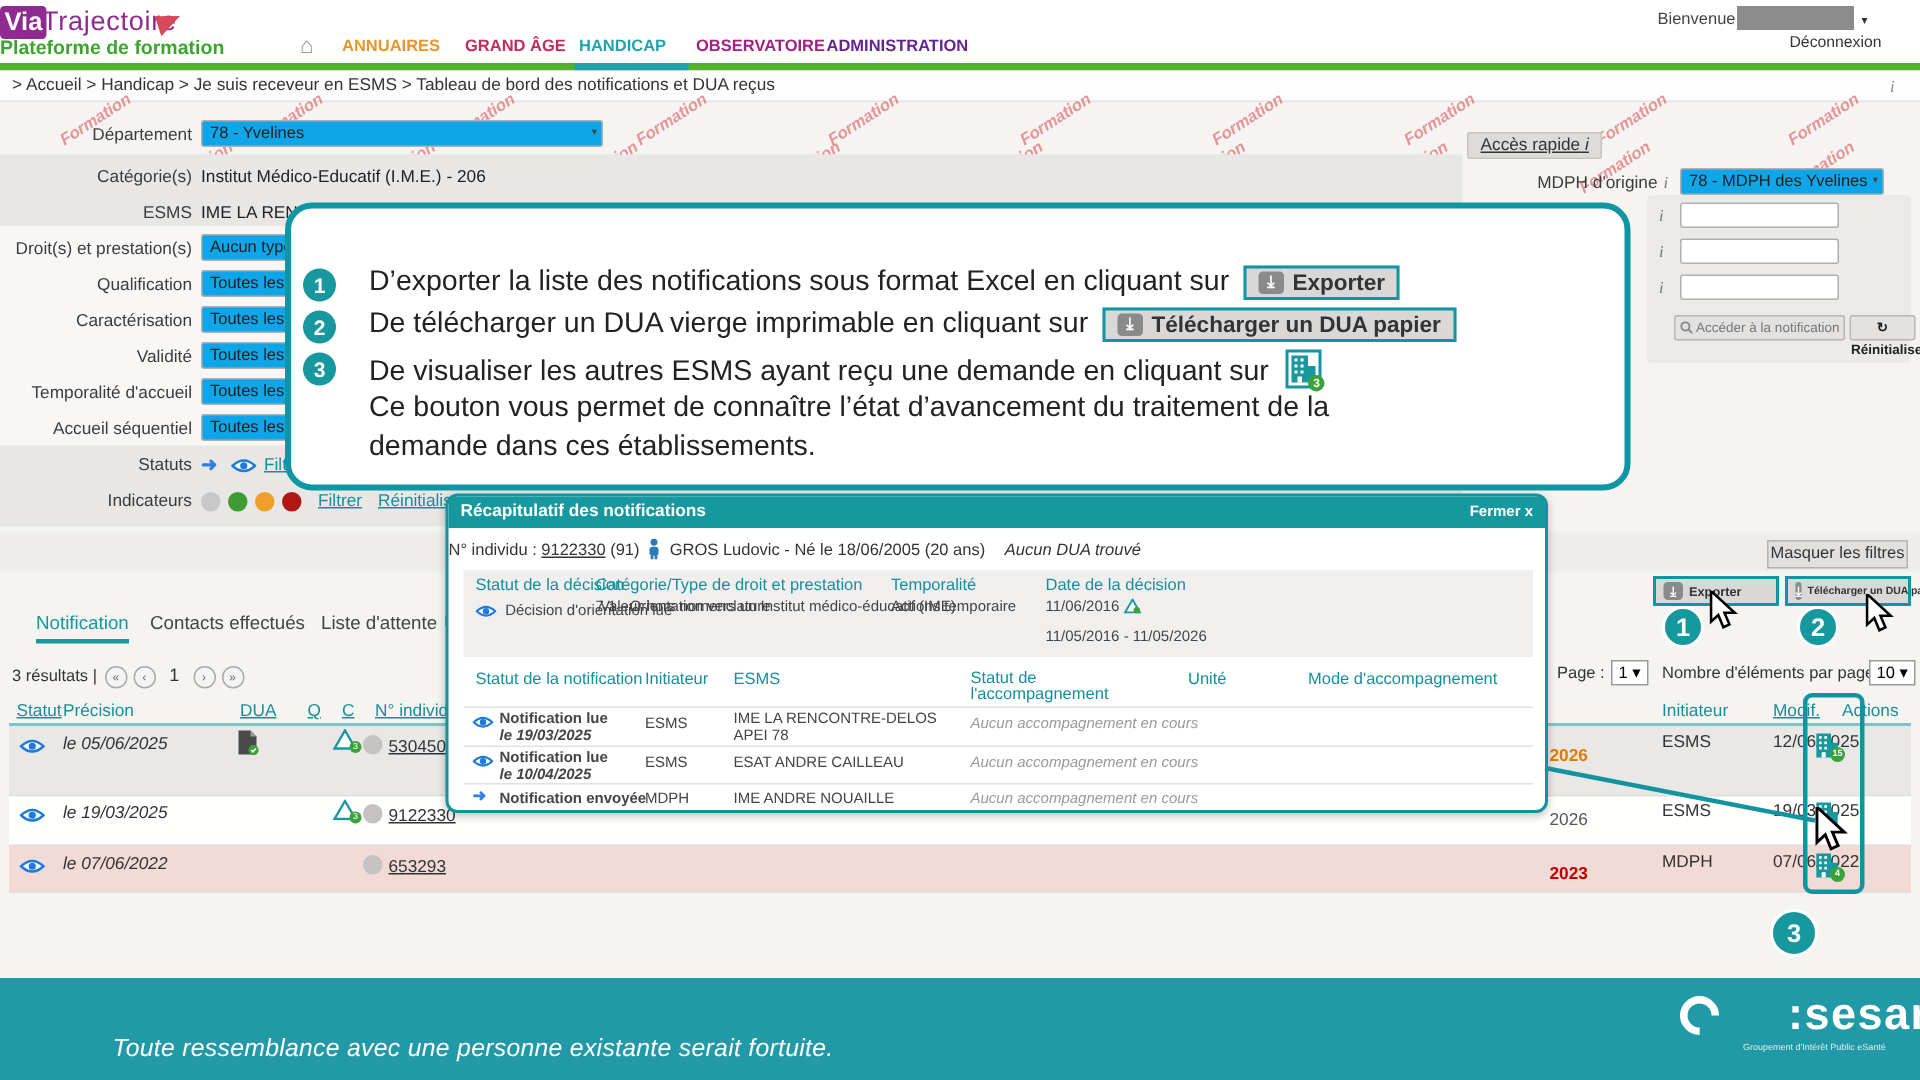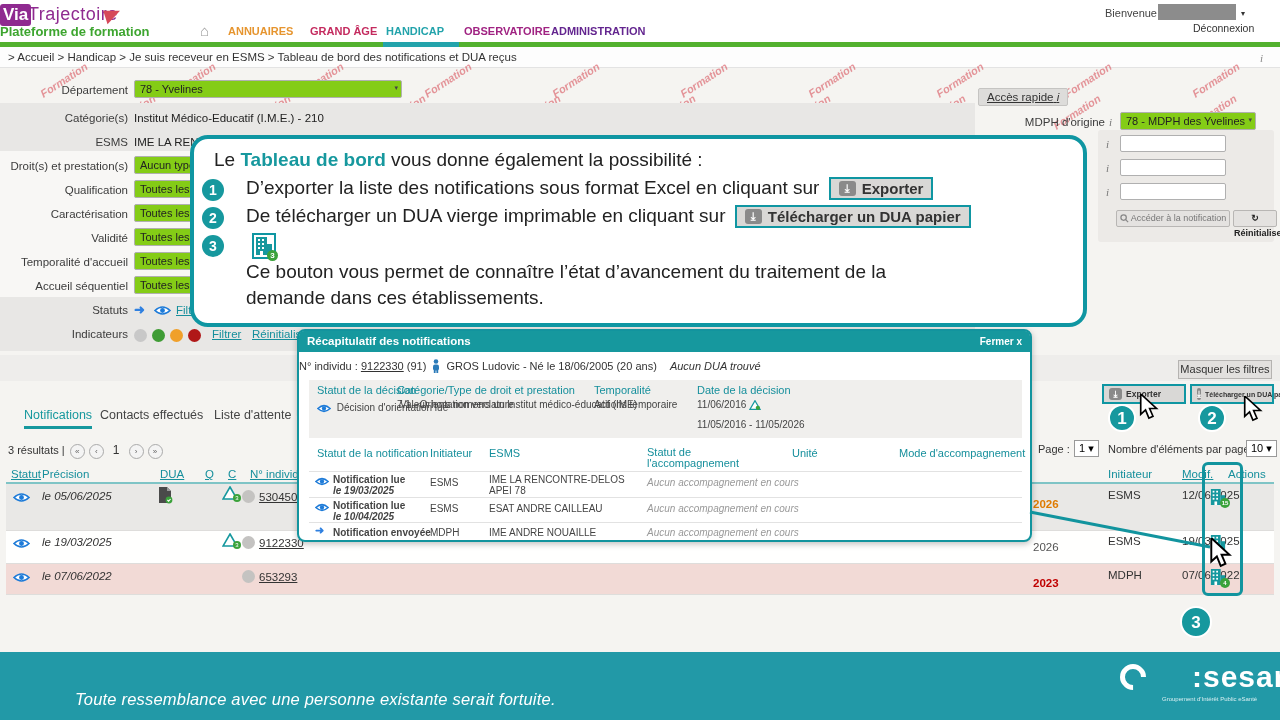--- a/index.html
+++ b/index.html
@@ -31,21 +31,21 @@
   .content { position:absolute; top:68px; left:0; width:1280px; height:584px; background:#f5f4f1; }
   .wm-row { position:absolute; left:0; width:1280px; display:flex; justify-content:space-around; pointer-events:none; }
   .wm-row span { color:rgba(213,70,80,0.55); font-size:11px; font-weight:bold; font-style:italic; transform:rotate(-33deg); white-space:nowrap; }
 
   .band-g1 { position:absolute; top:35px; left:0; width:975px; height:48px; background:#e8e7e5; }
   .band-l  { position:absolute; top:83px; left:0; width:975px; height:146px; background:#f8f7f5; }
   .band-g2 { position:absolute; top:229px; left:0; width:975px; height:54px; background:#e8e7e5; }
 
   .lbl { position:absolute; width:120px; text-align:right; font-size:11.5px; color:#3c3c3c; }
   .val { position:absolute; font-size:11.5px; color:#222; white-space:nowrap; }
-  .selbox { position:absolute; background:#84cc16; border:1px solid #b0b0b0; border-radius:2px; font-size:11px; color:#222; padding:2px 14px 2px 5px; white-space:nowrap; overflow:hidden; }
+  .selbox { position:absolute; background:#0ea5e9; border:1px solid #b0b0b0; border-radius:2px; font-size:11px; color:#222; padding:2px 14px 2px 5px; white-space:nowrap; overflow:hidden; }
   .selbox .caret { position:absolute; right:3px; top:3px; font-size:7px; color:#444; }
   .inpt { position:absolute; background:#fff; border:1px solid #b0b0b0; border-radius:2px; height:17px; width:106px; font-size:11px; padding:0 4px; }
   .i-ico { position:absolute; font-size:11px; color:#777; font-style:italic; font-family:"Liberation Serif",serif; }
   .chip { position:absolute; background:#dddcda; border:1px solid #c5c4c2; color:#333; font-size:11.5px; padding:2px 8px; border-radius:2px; }
   .rpanel { position:absolute; top:62px; left:1098px; width:176px; height:112px; background:#eceae7; border-radius:3px; }
   .btn-gray { position:absolute; background:#e4e2e0; border:1px solid #b8b6b4; border-radius:2px; font-size:9px; color:#777; text-align:center; }
   .dot { display:inline-block; width:13px; height:13px; border-radius:50%; margin-right:5px; vertical-align:middle; }
   .tlink { color:#168F9C; text-decoration:underline; font-size:11.5px; }
 
   
@@ -164,21 +164,21 @@
     </div>
 
     <div class="band-g1"></div>
     <div class="band-l"></div>
     <div class="band-g2"></div>
 
     <span class="lbl" style="top:16px;left:8px;">Département</span>
     <div class="selbox" style="top:12px;left:134px;width:268px;"><span>78 - Yvelines</span><span class="caret">▾</span></div>
 
     <span class="lbl" style="top:44px;left:8px;">Catégorie(s)</span>
-    <span class="val" style="top:44px;left:134px;">Institut Médico-Educatif (I.M.E.) - 210</span>
+    <span class="val" style="top:44px;left:134px;">Institut Médico-Educatif (I.M.E.) - 206</span>
 
     <span class="lbl" style="top:68px;left:8px;">ESMS</span>
     <span class="val" style="top:68px;left:134px;">IME LA REN</span>
 
     <span class="lbl" style="top:92px;left:8px;">Droit(s) et prestation(s)</span>
     <div class="selbox" style="top:88px;left:134px;width:120px;"><span>Aucun type</span></div>
 
     <span class="lbl" style="top:116px;left:8px;">Qualification</span>
     <div class="selbox" style="top:112px;left:134px;width:120px;"><span>Toutes les c</span></div>
 
@@ -224,21 +224,20 @@
     <div class="btn-gray" style="top:142px;left:1116px;width:114px;height:17px;line-height:15px;">
       <svg style="display:inline-block;vertical-align:-2px;" width="9" height="9" viewBox="0 0 10 10">
           <circle cx="4" cy="4" r="3" fill="none" stroke="#888" stroke-width="1.4"></circle>
           <line x1="6.3" y1="6.3" x2="9" y2="9" stroke="#888" stroke-width="1.4"></line>
         </svg>
       <span>Accéder à la notification</span>
     </div>
     <div class="btn-gray" style="top:142px;left:1233px;width:44px;height:17px;line-height:15px;color:#222;font-weight:bold;">↻ <span>Réinitialiser</span></div>
 
     <div class="callout">
-      <div class="co-line" style="top:10px;"><span>Le </span><span class="hl bold">Tableau de bord</span><span> vous donne également la possibilité :</span></div>
 
       <span class="co-num" style="top:40px;">1</span>
       <div class="co-line" style="top:38px;left:52px;">
         <span>D’exporter la liste des notifications sous format Excel en cliquant sur</span>
         <span class="co-btn">
             <span class="dl-ico">⤓</span>
             <span>Exporter</span>
           </span>
       </div>
 
@@ -246,20 +245,21 @@
       <div class="co-line" style="top:66px;left:52px;">
         <span>De télécharger un DUA vierge imprimable en cliquant sur</span>
         <span class="co-btn">
             <span class="dl-ico">⤓</span>
             <span>Télécharger un DUA papier</span>
           </span>
       </div>
 
       <span class="co-num" style="top:96px;">3</span>
       <div class="co-line" style="top:94px;left:52px;">
+        <span>De visualiser les autres ESMS ayant reçu une demande en cliquant sur</span>
         <span style="display:inline-block;position:relative;vertical-align:-6px;margin-left:6px;border:2px solid #0F96A2;padding:1px;">
           <svg width="18" height="20" viewBox="0 0 18 20">
               <rect x="1" y="1" width="11" height="18" fill="#16989E"></rect>
               <rect x="12" y="8" width="5" height="11" fill="#16989E"></rect>
               <g fill="#fff">
                 <rect x="3" y="3" width="2" height="2"></rect>
                 <rect x="7" y="3" width="2" height="2"></rect>
                 <rect x="3" y="7" width="2" height="2"></rect>
                 <rect x="7" y="7" width="2" height="2"></rect>
                 <rect x="3" y="11" width="2" height="2"></rect>
@@ -283,21 +283,21 @@
         <span>Exporter</span>
       </div>
     <div class="tb-btn" style="left:1190px;width:84px;font-size:7px;">
         <span class="dl-ico" style="width:13px;height:12px;font-size:9px;line-height:12px;">⤓</span>
         <span>Télécharger un DUA papier</span>
       </div>
     <span class="step" style="top:336px;left:1108px;">1</span>
     <span class="step" style="top:336px;left:1198px;">2</span>
     <span class="step" style="top:538px;left:1180px;width:32px;height:32px;line-height:29px;">3</span>
 
-    <span class="tab active" style="left:24px;">Notifications</span>
+    <span class="tab active" style="left:24px;">Notification</span>
     <span class="tab" style="left:100px;">Contacts effectués</span>
     <span class="tab" style="left:214px;">Liste d'attente</span>
     <span class="tab" style="left:296px;">Usa</span>
 
     <div class="results">
       <span>3 résultats |</span>
       <span class="pager">«</span><span class="pager">‹</span>
       <span style="margin:0 4px;font-size:12px;">1</span>
       <span class="pager">›</span><span class="pager">»</span>
     </div>
@@ -460,21 +460,21 @@
           <circle cx="12" cy="11" r="3" fill="#3BA23B"></circle>
         </svg>
     </span>
     <span class="pp-v" style="top:88px;left:398px;">11/05/2016 - 11/05/2026</span>
 
     <span class="pp-h" style="top:116px;left:18px;">Statut de la notification</span>
     <span class="pp-h" style="top:116px;left:131px;">Initiateur</span>
     <span class="pp-h" style="top:116px;left:190px;">ESMS</span>
     <span class="pp-h" style="top:116px;left:348px;width:80px;white-space:normal;line-height:11px;">Statut de l'accompagnement</span>
     <span class="pp-h" style="top:116px;left:493px;">Unité</span>
-    <span class="pp-h" style="top:116px;left:600px;">Mode d'accompagnement</span>
+    <span class="pp-h" style="top:116px;left:573px;">Mode d'accompagnement</span>
 
     <div class="pp-row" style="top:140px;"></div>
     <svg class="abs" style="top:146px;left:16px;" width="14" height="9" viewBox="0 0 17 11">
         <path d="M1 5.5 Q8.5 -1.5 16 5.5 Q8.5 12.5 1 5.5 Z" fill="#fff" stroke="#1E7BD8" stroke-width="1.8"></path>
         <circle cx="8.5" cy="5.5" r="2.6" fill="#1E7BD8"></circle>
       </svg>
     <span class="pp-v bold" style="top:143px;left:34px;">Notification lue</span>
     <span class="pp-v bold" style="top:154px;left:34px;font-style:italic;">le 19/03/2025</span>
     <span class="pp-v" style="top:146px;left:131px;">ESMS</span>
     <span class="pp-v" style="top:143px;left:190px;width:150px;white-space:normal;line-height:11px;">IME LA RENCONTRE-DELOS APEI 78</span>

